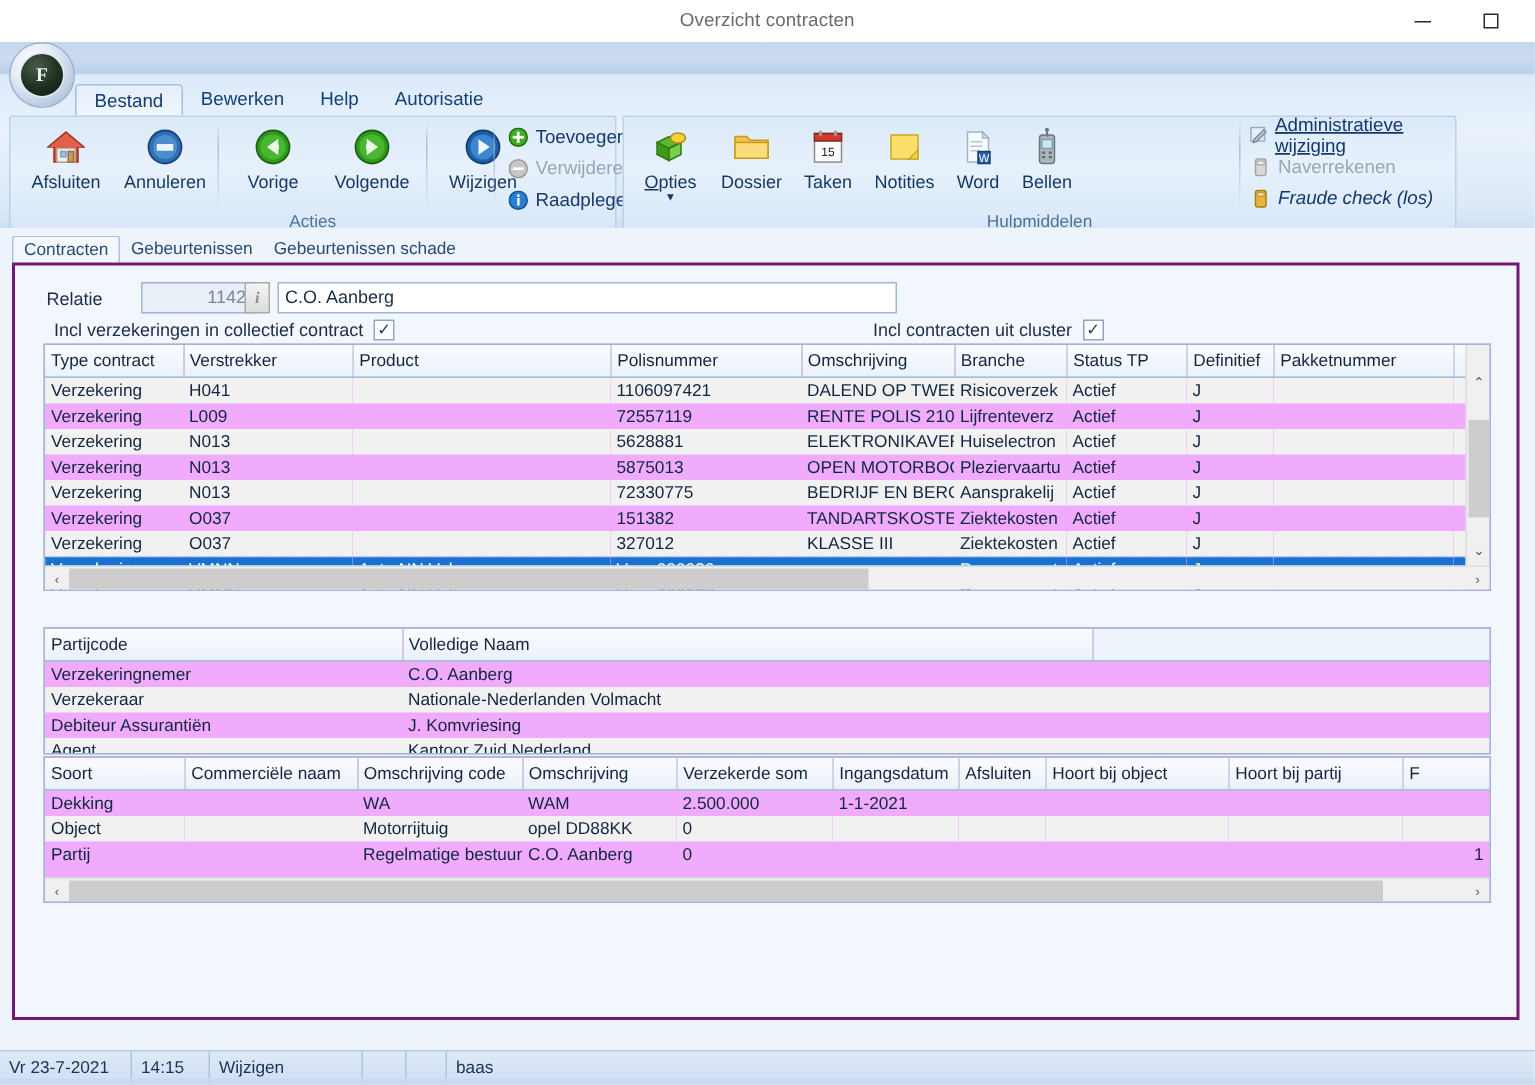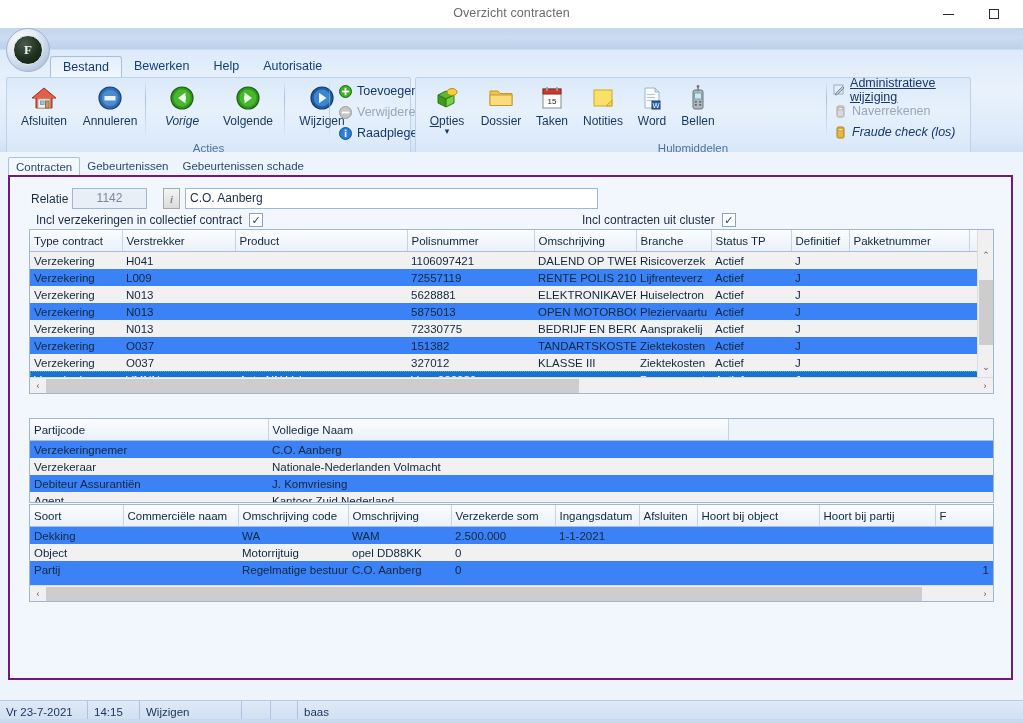--- a/index.html
+++ b/index.html
@@ -179,21 +179,21 @@
   }
   .cbrow { position: absolute; display: flex; align-items: center; gap: 7px; font-size: 12px; color: #1b2c45; }
   .cbox {
     width: 14px; height: 14px; box-sizing: border-box;
     border: 1px solid #8ba6c4; background: #fff;
     display: flex; align-items: center; justify-content: center;
     color: #22415f; font-size: 11px; line-height: 11px;
   }
 
   
-  .grid { position: absolute; box-sizing: border-box; border: 1px solid #9fb8d2; background: #3b82f6; overflow: hidden; }
+  .grid { position: absolute; box-sizing: border-box; border: 1px solid #9fb8d2; background: #f0abfc; overflow: hidden; }
   table.g { border-collapse: collapse; table-layout: fixed; font-size: 11.5px; }
   table.g th {
     background: linear-gradient(180deg,#fbfdff 0%, #eaf1fa 100%);
     border-right: 1px solid #c3d3e6;
     border-bottom: 1px solid #aabfd6;
     font-weight: normal; text-align: left;
     padding: 2px 4px; height: 17px;
     color: #12263f; white-space: nowrap; overflow: hidden;
   }
   table.g td {
@@ -306,21 +306,21 @@
               <circle cx="13" cy="13" r="11" fill="#2f6fb5" stroke="#1b4478" stroke-width="1.2"></circle>
               <circle cx="13" cy="13" r="8" fill="#4d8ccd"></circle>
               <rect x="7.5" y="11" width="11" height="4.5" fill="#e9f3fc"></rect>
             </svg>
           </div>
           <div class="lbl">Annuleren</div>
         </div>
 
         <div class="group-sep" style="left:138px; top:3px; height:58px;"></div>
 
-        <div class="big-btn" style="left:142px;font-style:italic;">
+        <div class="big-btn" style="left:142px;">
           <div class="ic">
             <svg width="26" height="26" viewBox="0 0 26 26">
               <circle cx="13" cy="13" r="11" fill="#2f9a1f" stroke="#1a6510" stroke-width="1.2"></circle>
               <circle cx="13" cy="13" r="8.4" fill="#48b62f"></circle>
               <polygon points="16.5,7.5 9,13 16.5,18.5 16.5,14.7 17,14.7 17,11.3 16.5,11.3" fill="#eaf8e6"></polygon>
             </svg>
           </div>
           <div class="lbl">Vorige</div>
         </div>
 
@@ -508,21 +508,21 @@
         <span>Gebeurtenissen</span>
       </div>
       <div class="tab2">
         <span>Gebeurtenissen schade</span>
       </div>
     </div>
 
     <div id="panel">
 
       <div class="field-label" style="left:21px; top:15px;">Relatie</div>
-      <div class="txt ro" style="left:62px; top:11px; width:75px;text-align:center;">1142</div>
+      <div class="txt ro" style="left:84px; top:11px; width:75px;">1142</div>
       <div class="btn-info" style="left:153px; top:11px;">i</div>
       <div class="txt" style="left:175px; top:11px; width:413px;">C.O. Aanberg</div>
 
       <div class="cbrow" style="left:26px; top:36px;">
         <span>Incl verzekeringen in collectief contract</span>
         <span class="cbox">
           <span>✓</span>
         </span>
       </div>
       <div class="cbrow" style="left:572px; top:36px;">

